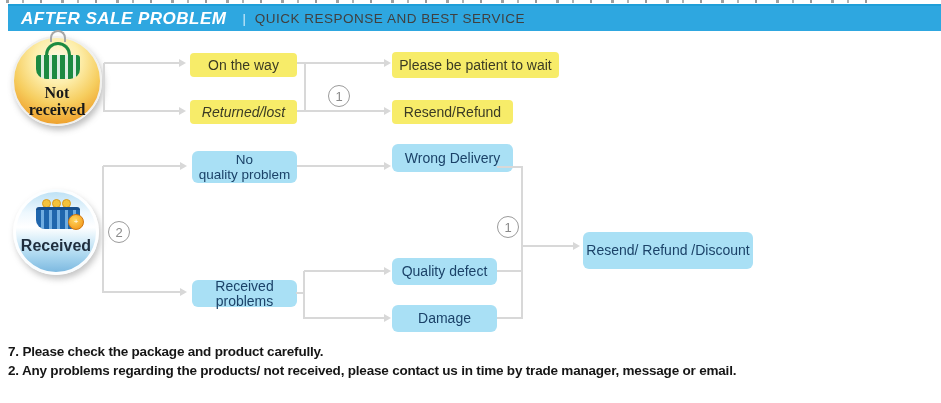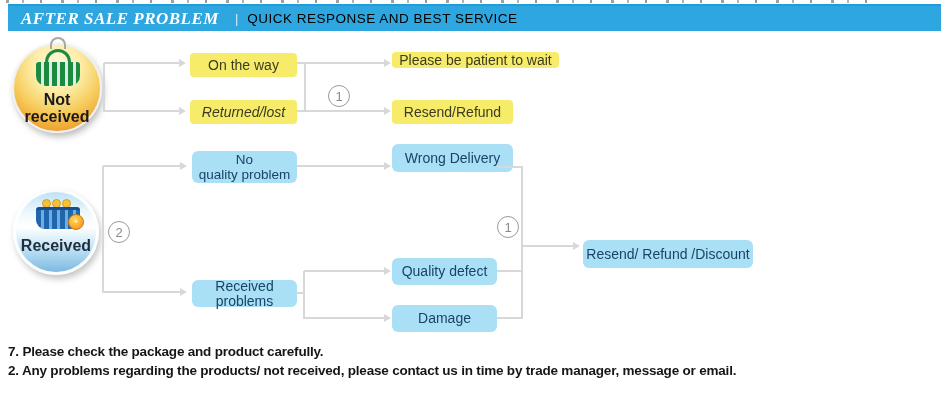--- a/index.html
+++ b/index.html
@@ -8,44 +8,44 @@
 
   
   .top-strip { position:absolute; left:6px; top:0; width:880px; height:3px;
     background:repeating-linear-gradient(90deg,#444 0 3px,transparent 3px 16px,#666 16px 18px,transparent 18px 34px,#333 34px 36px,transparent 36px 55px);
     opacity:.5; }
 
   
   .banner { position:absolute; left:8px; right:0; top:4px; height:27px;
     background:var(--banner,#2ea7e0); border-top:2px solid var(--banner-top,#1e9ed8);
     display:flex; align-items:center; padding-left:13px; }
-  .banner-title { color:#fff; font-weight:bold; font-style:italic; font-size:17px; letter-spacing:.5px;font-family:Liberation Serif, serif; }
+  .banner-title { color:#fff; font-weight:bold; font-style:italic; font-size:17px; letter-spacing:.5px; }
   .banner-sep { color:#d2edfa; font-size:13px; margin:0 9px 0 16px; }
-  .banner-sub { color:#000000; font-size:13.5px; letter-spacing:.5px; }
+  .banner-sub { color:#404040; font-size:13.5px; letter-spacing:.5px; }
 
   
   .box { position:absolute; display:flex; align-items:center; justify-content:center;
     text-align:center; white-space:pre-line; font-size:14px; line-height:15px; }
   .box.yellow { background:var(--yellow-box,#f7ec69); color:var(--yellow-text,#3b3b24); border-radius:4px; }
   .box.blue { background:var(--blue-box,#a9e0f5); color:var(--navy-text,#1b4268); border-radius:6px; }
 
   
   .ln { position:absolute; background:var(--line,#d8d8d8); }
   .arr { position:absolute; width:0; height:0; border-top:4px solid transparent;
     border-bottom:4px solid transparent; border-left:7px solid var(--line,#d8d8d8); }
 
   
   .stepnum { position:absolute; width:22px; height:22px; border:1px solid #9b9b9b; border-radius:50%;
     color:#8a8a8a; background:#fff; font-size:13px; display:flex; align-items:center; justify-content:center; }
 
   
   .badge { position:absolute; border-radius:50%; }
-  .badge-orange { left:12px; top:43px; width:90px; height:90px;
+  .badge-orange { left:12px; top:36px; width:90px; height:90px;
     background:radial-gradient(circle at 50% 26%, #fefae8 0%, #fdeeab 30%, #f6cd5e 58%, #efa32f 82%, #e6952a 100%);
-    border:2px solid #f0f0ee; box-shadow:2px 4px 6px rgba(110,110,110,.45); }
+    border:2px solid #f0f0ee; box-shadow:2px 4px 6px rgba(110,110,110,.45);font-family:Liberation Serif, serif; }
   .wire-loop { position:absolute; left:36px; top:-8px; width:16px; height:12px;
     border:2px solid #a7a7a7; border-bottom:none; border-radius:9px 9px 0 0; }
   .basket-green { position:absolute; left:22px; top:17px; width:44px; height:24px;
     background:var(--green-basket,#1c8a41); border-radius:3px 3px 10px 10px;
     background-image:repeating-linear-gradient(90deg, rgba(255,255,255,0) 0 5px, rgba(255,255,255,.85) 5px 8px); }
   .basket-green-handle { position:absolute; left:31px; top:4px; width:26px; height:15px;
     border:3px solid var(--green-basket,#1c8a41); border-bottom:none; border-radius:13px 13px 0 0; }
   .badge-label { position:absolute; left:0; width:100%; text-align:center; white-space:pre-line;
     font-weight:bold; color:#191919; font-size:16px; line-height:17px; }
   .badge-orange .badge-label { top:46px; }
@@ -96,30 +96,30 @@
         <i></i>
         <i></i>
       </span>
     <span class="basket-blue"></span>
     <span class="coin">+</span>
     <span class="badge-label">Received</span>
   </div>
 
   <div class="box yellow" style="left:190px;top:53px;width:107px;height:24px;">On the way</div>
   <div class="box yellow" style="left:190px;top:100px;width:107px;height:24px;font-style:italic;">Returned/lost</div>
-  <div class="box yellow" style="left:392px;top:52px;width:167px;height:16px;">Please be patient to wait</div>
+  <div class="box yellow" style="left:392px;top:52px;width:167px;height:26px;">Please be patient to wait</div>
   <div class="box yellow" style="left:392px;top:100px;width:121px;height:24px;">Resend/Refund</div>
 
   <div class="box blue" style="left:192px;top:151px;width:105px;height:32px;font-size:13.5px;">No
 quality problem</div>
   <div class="box blue" style="left:192px;top:280px;width:105px;height:27px;">Received problems</div>
   <div class="box blue" style="left:392px;top:144px;width:121px;height:28px;">Wrong Delivery</div>
   <div class="box blue" style="left:392px;top:258px;width:105px;height:27px;">Quality defect</div>
   <div class="box blue" style="left:392px;top:305px;width:105px;height:27px;">Damage</div>
-  <div class="box blue" style="left:583px;top:240px;width:170px;height:28px;">Resend/ Refund /Discount</div>
+  <div class="box blue" style="left:583px;top:232px;width:170px;height:37px;">Resend/ Refund /Discount</div>
 
   <div class="stepnum" style="left:328px;top:85px;">1</div>
   <div class="stepnum" style="left:108px;top:221px;">2</div>
   <div class="stepnum" style="left:497px;top:216px;">1</div>
 
   <div class="ln" style="left:103px;top:63px;width:2px;height:49px;"></div>
   <div class="ln" style="left:104px;top:62px;width:76px;height:2px;"></div>
   <div class="arr" style="left:179px;top:59px;"></div>
   <div class="ln" style="left:104px;top:110px;width:76px;height:2px;"></div>
   <div class="arr" style="left:179px;top:107px;"></div>

